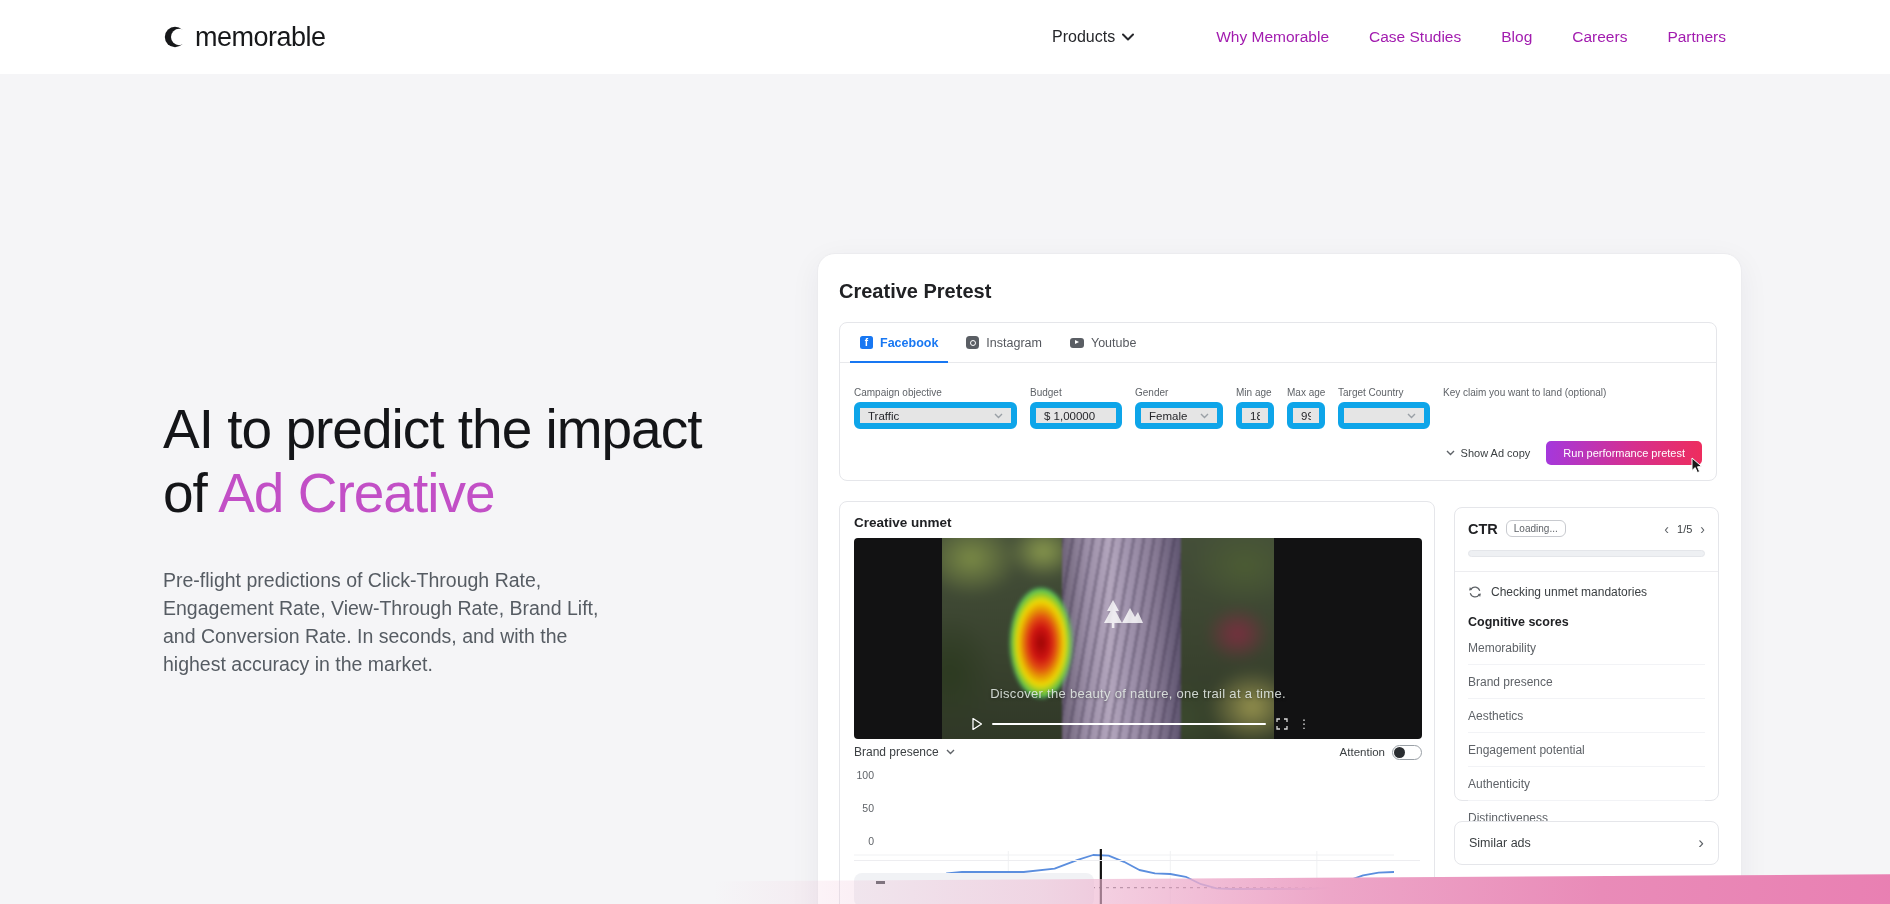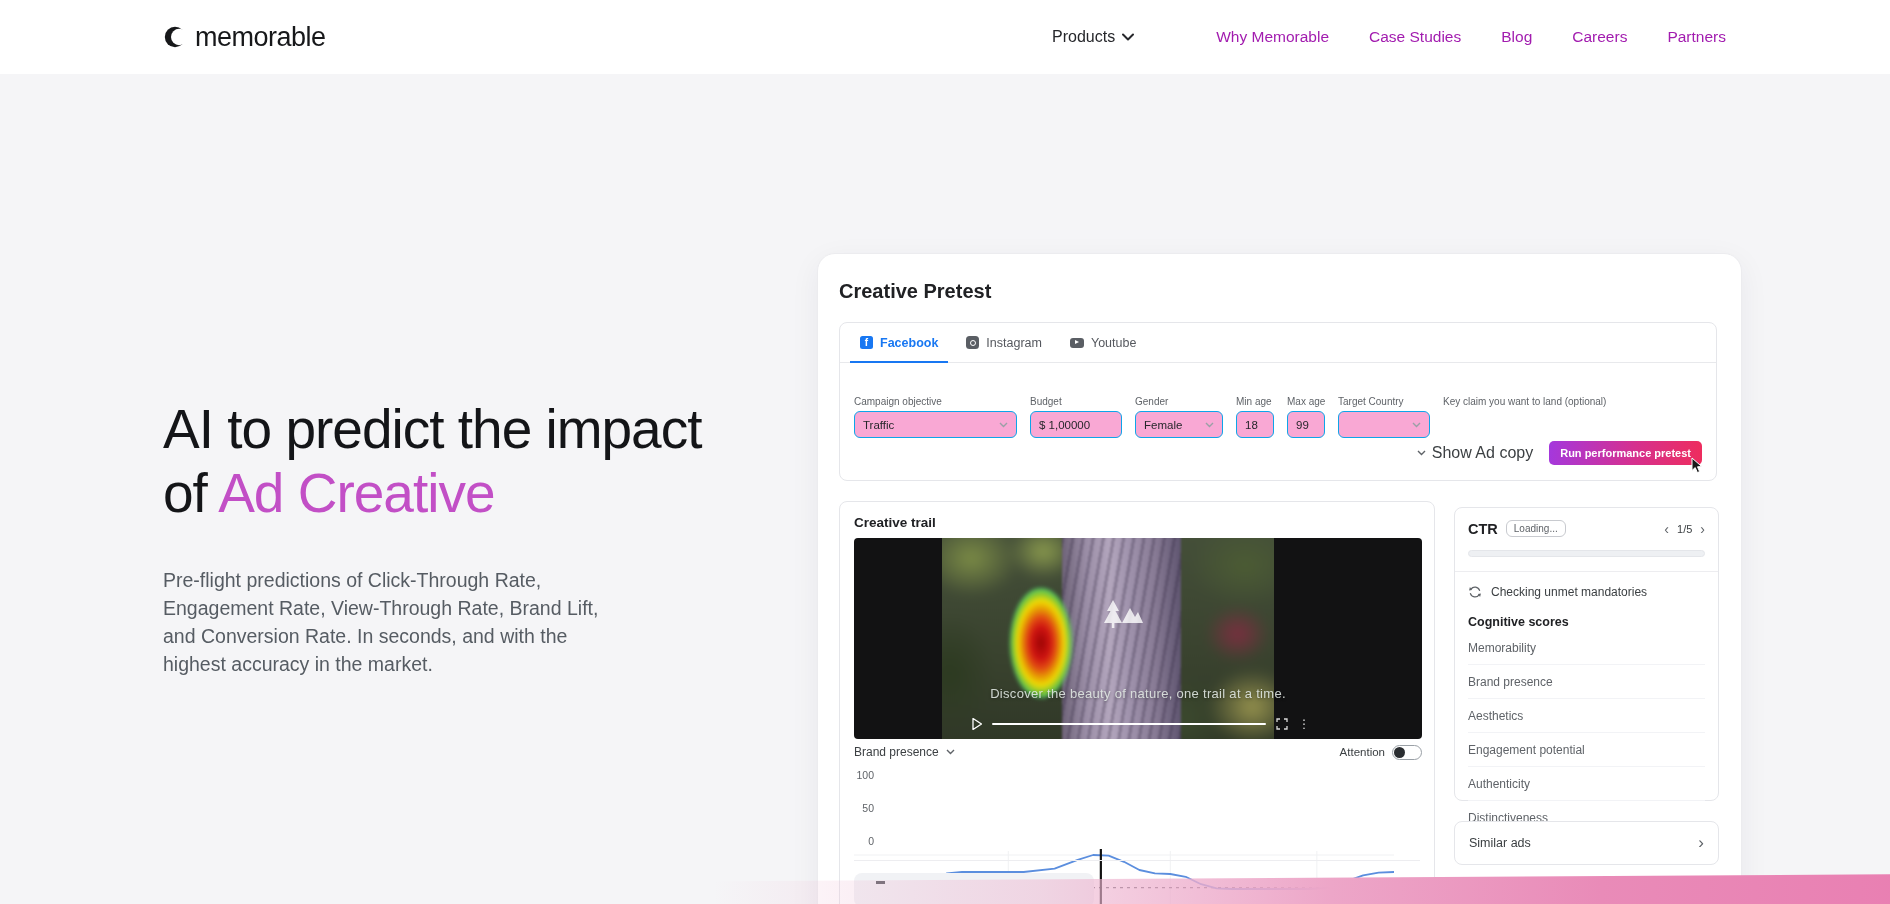--- a/index.html
+++ b/index.html
@@ -39,35 +39,35 @@
   .tab.active::after { content:""; position:absolute; left:4px; right:4px; bottom:-1px; height:2px; background:#1877f2; }
   .fb-icon { width:13px; height:13px; background:#1877f2; border-radius:2.5px; color:#fff;
              font-size:10px; font-weight:700; display:flex; align-items:center; justify-content:center; }
   .ig-icon { width:13px; height:13px; background:#5a5e64; border-radius:3.5px; position:relative; }
   .ig-icon::after { content:""; position:absolute; left:3.5px; top:3.5px; width:6px; height:6px;
                     border:1.2px solid #fff; border-radius:50%; box-sizing:border-box; }
   .yt-icon { width:14px; height:10px; background:#5a5e64; border-radius:3px; position:relative; }
   .yt-icon::after { content:""; position:absolute; left:5px; top:2.5px; border-left:4px solid #fff;
                     border-top:2.5px solid transparent; border-bottom:2.5px solid transparent; }
 
-  .form-row { position:absolute; left:14px; right:14px; top:73px; display:flex; gap:13px; }
+  .form-row { position:absolute; left:14px; right:14px; top:64px; display:flex; gap:13px; }
   .ffield { display:flex; flex-direction:column; }
   .ffield label { font-size:10px; color:#5f6368; margin-bottom:4px; white-space:nowrap; }
-  .fctrl { height:27px; border:1px solid #0ea5e9; border-radius:6px; background:#f9a8d4;
+  .fctrl { height:27px; border:6px solid #0ea5e9; border-radius:6px; background:#e5e5e5;
            font-size:11.5px; color:#26272b; display:flex; align-items:center; padding:0 8px; }
   .fselect { justify-content:space-between; cursor:pointer; }
   input.fctrl { font-family:"Liberation Sans", sans-serif; outline:none; width:100%; }
   input.fctrl::placeholder { color:#b7bbc2; }
   .w-campaign { width:163px; } .w-budget { width:92px; } .w-gender { width:88px; }
   .w-age { width:38px; } .w-country { width:92px; } .w-claim { flex:1; }
 
   .actions { position:absolute; right:14px; top:118px; display:flex; align-items:center; gap:16px; }
-  .show-ad { display:flex; align-items:center; gap:6px; font-size:16px; color:#3c4043; cursor:pointer; }
-  .run-btn { position:relative; border:none; cursor:pointer; color:#fff; font-size:11px; font-weight:700;
-             font-family:"Liberation Sans", sans-serif; padding:6px 11px; border-radius:5px;
+  .show-ad { display:flex; align-items:center; gap:6px; font-size:11px; color:#3c4043; cursor:pointer; }
+  .run-btn { position:relative; border:none; cursor:pointer; color:#fff; font-size:11px; font-weight:400;
+             font-family:"Liberation Sans", sans-serif; padding:6px 17px; border-radius:5px;
              background:linear-gradient(95deg,#a438dd 0%,#d5308f 55%,#ee2d5d 100%); }
   .cursor-arrow { position:absolute; right:-2px; bottom:-9px; }
 
   
   .creative-panel { position:absolute; left:21px; top:247px; width:596px; height:420px;
                     background:#fff; border:1px solid #e5e6ea; border-radius:8px; }
   .creative-title { position:absolute; left:14px; top:13px; font-size:13.5px; font-weight:700; color:#202124; }
 
   .video { position:absolute; left:14px; top:36px; width:568px; height:201px;
            background:#121213; border-radius:4px; overflow:hidden; }
@@ -265,21 +265,21 @@
         <button class="run-btn">
           <span>Run performance pretest</span>
           <svg class="cursor-arrow" width="13" height="17" viewBox="0 0 13 17">
             <path d="M1,1 L1,13.5 L4.2,10.6 L6.4,15.6 L8.6,14.6 L6.5,9.8 L10.8,9.6 Z" fill="#1a1a1a" stroke="#fff" stroke-width="1"></path>
           </svg>
         </button>
       </div>
     </div>
 
     <div class="creative-panel">
-      <h3 class="creative-title">Creative trail</h3>
+      <h3 class="creative-title">Creative unmet</h3>
 
       <div class="video">
         <div class="video-frame">
           <div class="scene"></div>
           <div class="trunk"></div>
           <svg class="gt-logo" width="42" height="42" viewBox="0 0 42 42">
             <g fill="rgba(255,255,255,.9)">
               <polygon points="11,6 5,17 8.5,17 2,29 20,29 13.5,17 17,17"></polygon>
               <rect x="9.8" y="29" width="2.6" height="5"></rect>
               <path d="M20,29 L28,14 L33,23 L36,18 L41,29 Z"></path>

